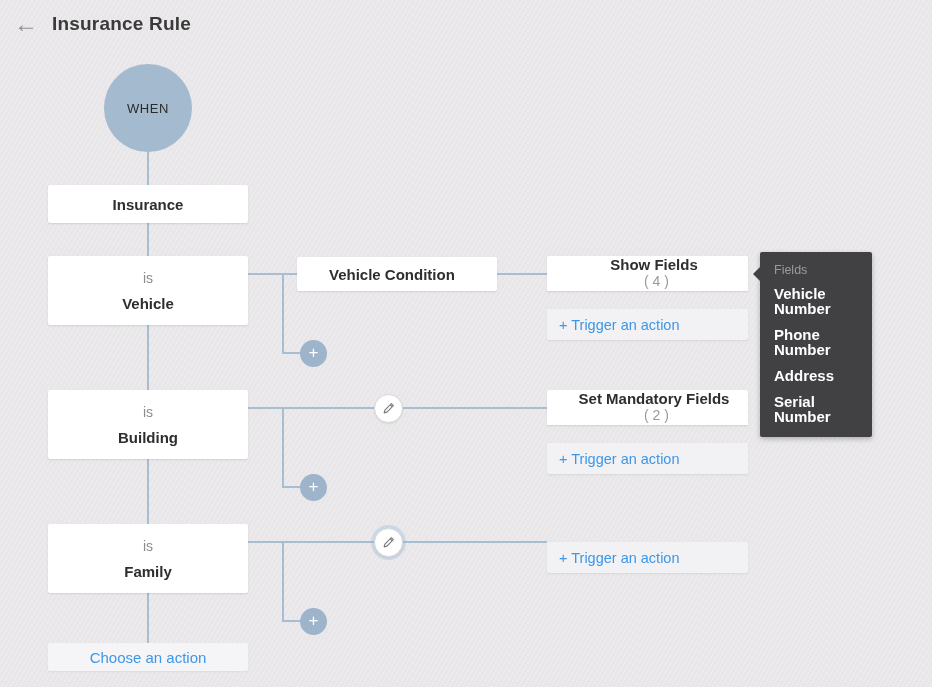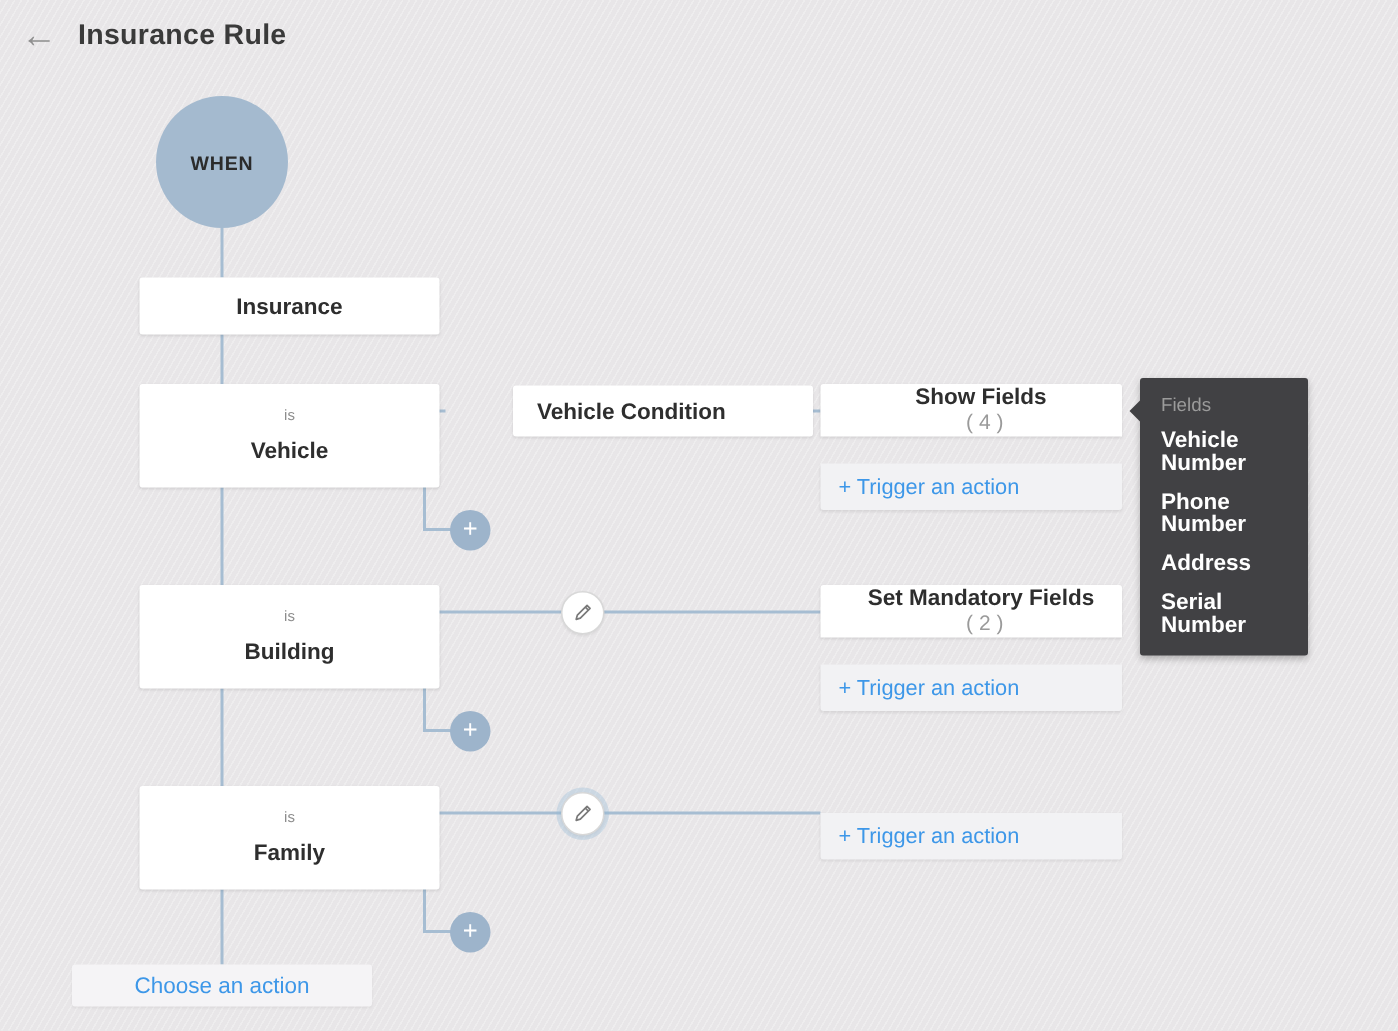--- a/index.html
+++ b/index.html
@@ -24,36 +24,35 @@
   .back{font-size:24px;color:#8f8f8f;line-height:1;cursor:pointer;font-weight:400}
   .title{font-size:19px;font-weight:600;color:#3a3a3a;letter-spacing:.2px}
   
   .vline,.hline{position:absolute;background:var(--line)}
   .vline{width:2px}
   .hline{height:2px}
   
   .when{
     position:absolute;left:104px;top:64px;width:88px;height:88px;border-radius:50%;
     background:var(--node-blue);display:flex;align-items:center;justify-content:center;
-    color:#2b2b2b;font-weight:700;font-size:13px;letter-spacing:.6px;
+    color:#2b2b2b;font-weight:400;font-size:13px;letter-spacing:.6px;
   }
   
   .card{
     position:absolute;background:var(--card);border-radius:2px;
     box-shadow:0 1px 2px rgba(0,0,0,.10);
-    margin-left:45px;
   }
   .field-card{left:48px;width:200px;height:38px;display:flex;align-items:center;justify-content:center;
     font-weight:700;font-size:15px;color:var(--text-dark)}
   .cond-card{left:48px;width:200px;height:69px;display:flex;flex-direction:column;
     align-items:center;justify-content:center;gap:9px}
-  .cond-card .op{font-size:10px;color:var(--text-gray)}
+  .cond-card .op{font-size:14px;color:var(--text-gray)}
   .cond-card .val{font-size:15px;font-weight:700;color:var(--text-dark)}
   .mid-card{left:297px;width:200px;height:34px;display:flex;align-items:center;
-    padding-left:16px;font-weight:700;font-size:15px;color:var(--text-dark)}
+    padding-left:32px;font-weight:700;font-size:15px;color:var(--text-dark)}
   
   .action{position:absolute;left:547px;width:201px}
   .action .head{
     background:var(--card);height:35px;display:flex;align-items:center;padding-left:13px;
     box-shadow:0 1px 2px rgba(0,0,0,.10);border-radius:2px 2px 0 0;flex-direction:column;
   }
   .action .head .lbl{font-weight:700;font-size:15px;color:var(--text-dark)}
   .action .head .cnt{font-size:14px;color:var(--count-gray);margin-left:5px;font-weight:400}
   .action .trigger{
     margin-top:18px;background:var(--trigger-bg);height:31px;display:flex;align-items:center;

